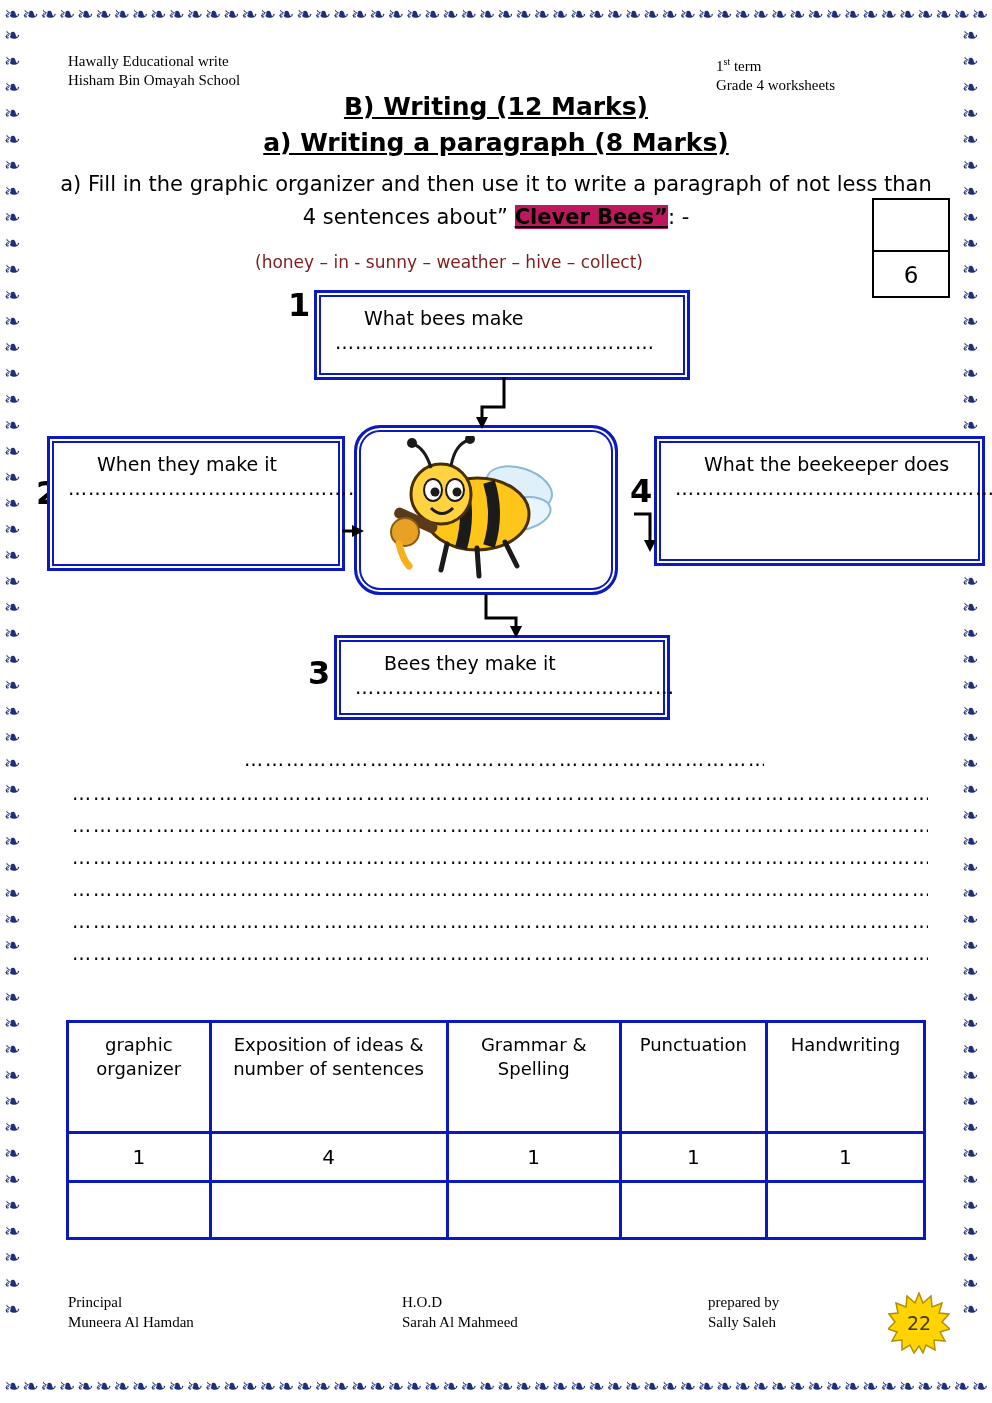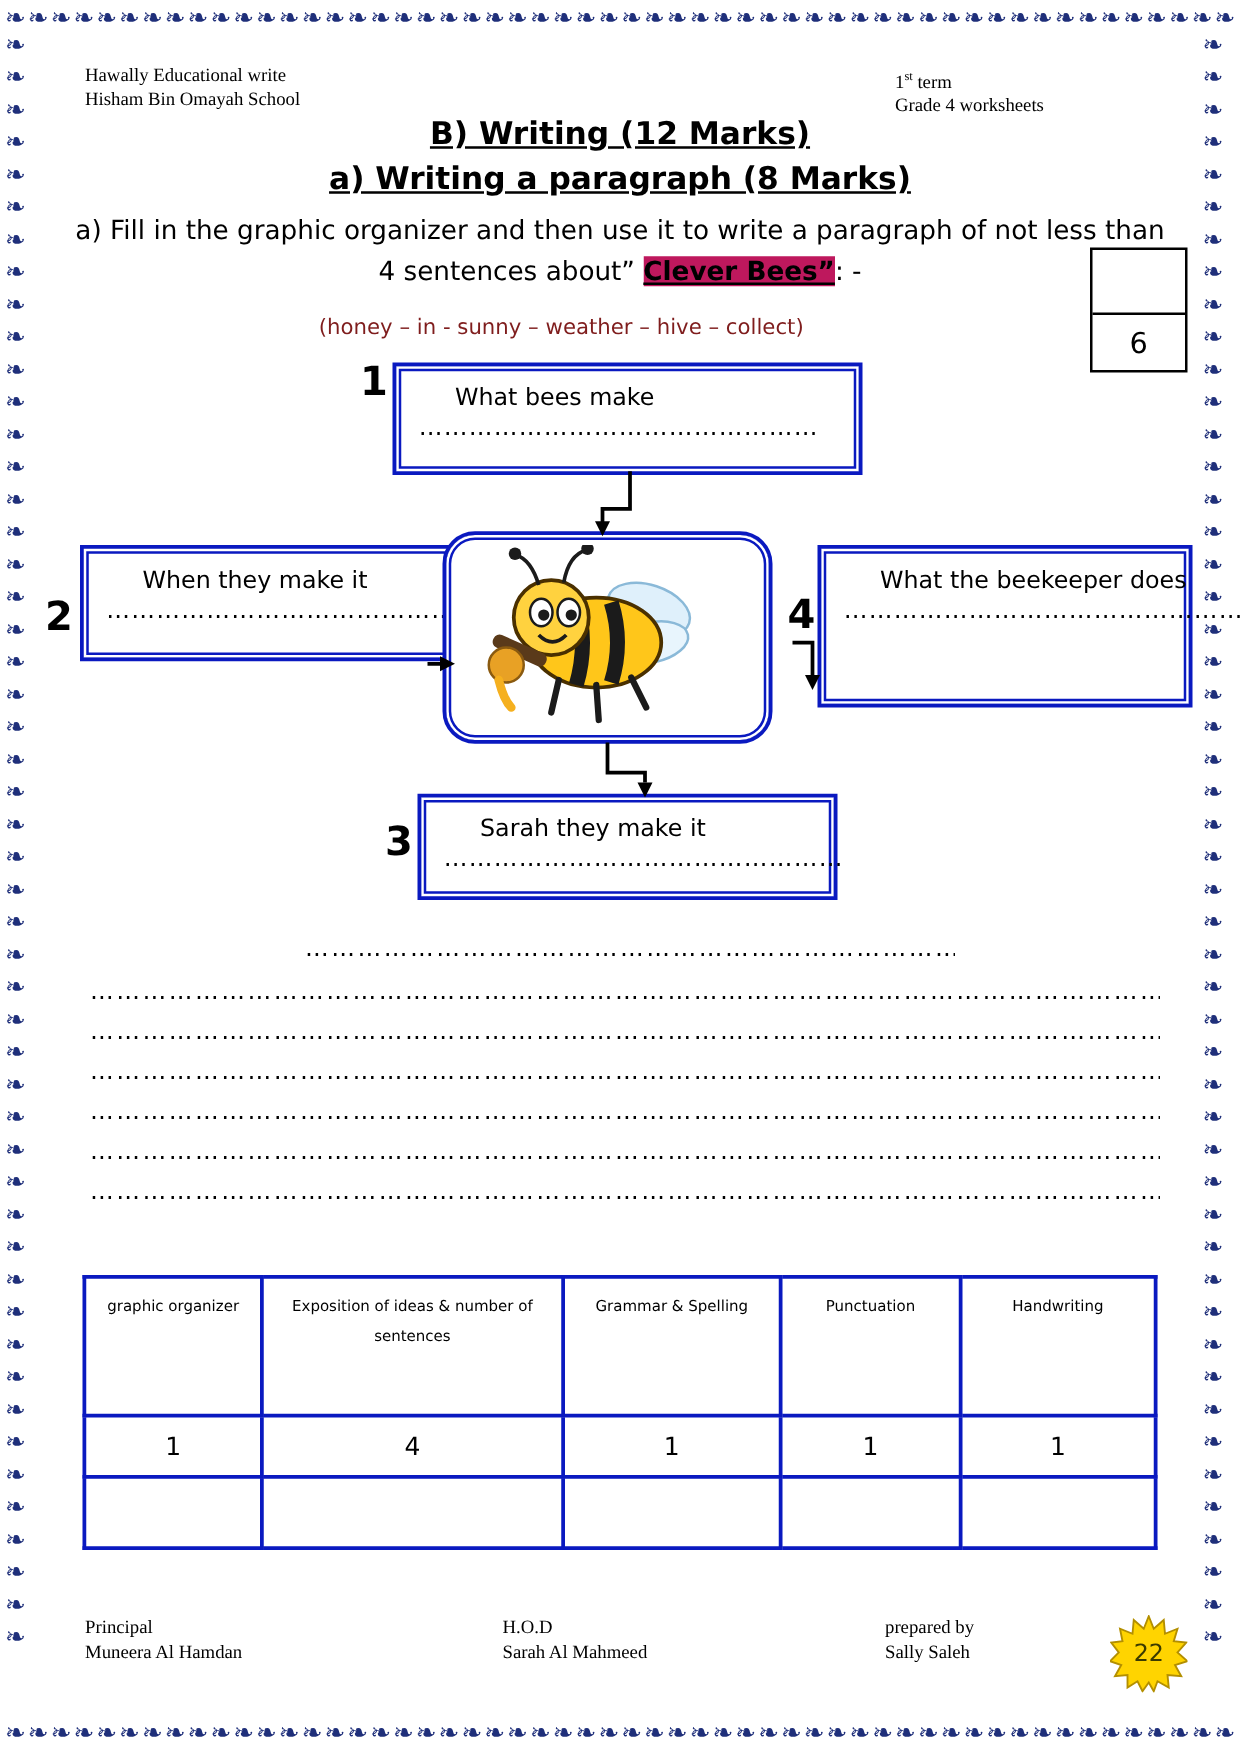--- a/index.html
+++ b/index.html
@@ -147,23 +147,23 @@
   }
   .org-box .dots {
     font-family: "DejaVu Sans", sans-serif;
     font-size: 19px;
     color: #000;
     padding: 0 0 0 18px;
     letter-spacing: 1px;
   }
 
   .box1 { left: 278px; top: 260px; width: 376px; height: 90px; }
-  .box2 { left: 28px; top: 406px; width: 298px; height: 93px; }
+  .box2 { left: 11px; top: 406px; width: 298px; height: 135px; }
   .box3 { left: 298px; top: 605px; width: 336px; height: 85px; }
-  .box4 { left: 618px; top: 406px; width: 300px; height: 130px; }
+  .box4 { left: 618px; top: 406px; width: 331px; height: 130px; }
 
   .num {
     position: absolute;
     font-family: "DejaVu Sans", sans-serif;
     font-weight: bold;
     font-size: 32px;
     color: #000;
   }
   .n1 { left: 252px; top: 256px; }
   .n2 { left: 0px; top: 444px; }
@@ -207,21 +207,21 @@
     width: 860px;
     border-collapse: collapse;
     border: 3px solid #0a19c0;
     background: #fff;
   }
   .rubric td {
     border: 3px solid #0a19c0;
     text-align: center;
     vertical-align: top;
     font-family: "DejaVu Sans", sans-serif;
-    font-size: 12px;
+    font-size: 18px;
     color: #000;
     padding: 10px 4px;
     line-height: 24px;
   }
   .rubric tr.head td { height: 88px; }
   .rubric tr.score td { height: 26px; font-size: 20px; vertical-align: middle; }
   .rubric tr.blank td { height: 34px; }
 
   
   .foot {
@@ -300,21 +300,21 @@
   </div>
 
   <div class="num n4">4</div>
   <div class="org-box box4">
     <div class="bt">What the beekeeper does</div>
     <div class="dots">…………………………………………</div>
   </div>
 
   <div class="num n3">3</div>
   <div class="org-box box3">
-    <div class="bt">Sarah they make it</div>
+    <div class="bt">Bees they make it</div>
     <div class="dots">…………………………………………</div>
   </div>
 
   <div class="bee-card">
     <svg width="240" height="154" viewBox="0 0 240 154">
 
       <ellipse cx="150" cy="52" rx="34" ry="20" fill="#dff0fb" stroke="#8ab9d8" stroke-width="2" transform="rotate(18 150 52)"></ellipse>
       <ellipse cx="152" cy="78" rx="30" ry="16" fill="#e8f5fd" stroke="#8ab9d8" stroke-width="2" transform="rotate(-12 152 78)"></ellipse>
 
       <ellipse cx="108" cy="78" rx="52" ry="36" fill="#ffc61a" stroke="#4a3000" stroke-width="3"></ellipse>

